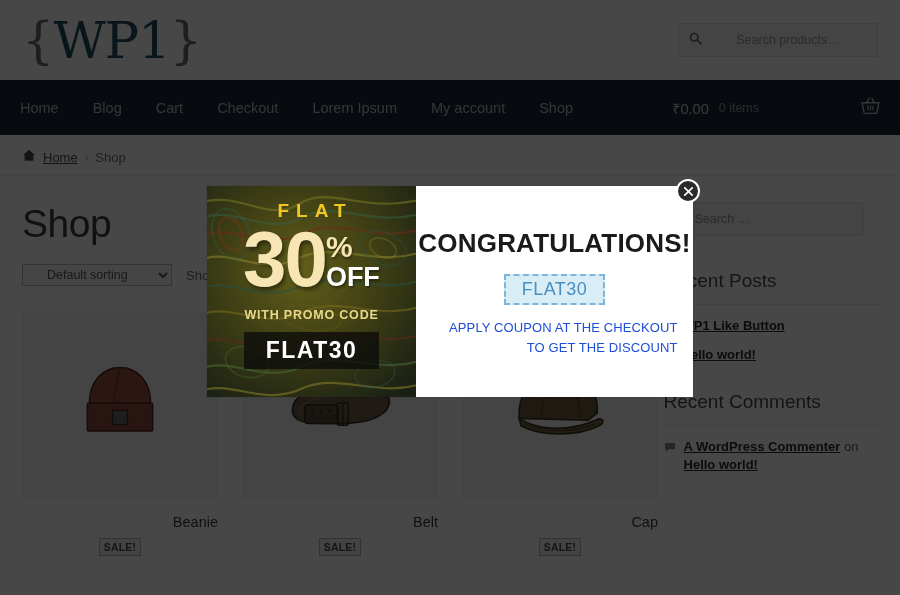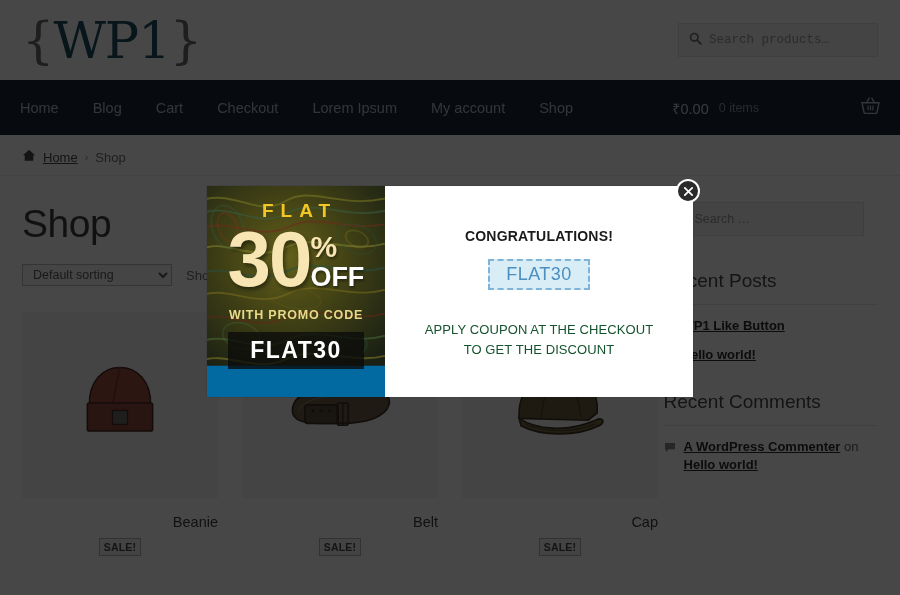--- a/index.html
+++ b/index.html
@@ -28,21 +28,21 @@
   .logo .word  { color: #1f4e61; }
 
   .header-search {
     width: 200px; height: 34px;
     background: #f2f2f2; border: 1px solid #e2e2e2;
     display:flex; align-items:center; gap:7px; padding: 0 10px;
   }
   .header-search .sicon { flex:0 0 auto; display:block; }
   .header-search input {
     border:0; background:transparent; outline:none;
-    font-family:Liberation Mono, monospace; font-size:12.5px; color:#a21caf; width:100%;
+    font-family:Liberation Sans, sans-serif; font-size:12.5px; color:#a21caf; width:100%;text-align:center;
   }
   .header-search input::placeholder { color:#9a9a9a; }
 
   .main-nav {
     height: 55px; background: #1b2733;
     display:flex; align-items:center; justify-content:space-between;
     padding: 0 20px;
   }
   .nav-links { display:flex; align-items:center; gap: 34px; list-style:none; }
   .nav-links li a {
@@ -68,21 +68,21 @@
 
   .page-title {
     font-size: 39px; font-weight: 400; color:#3f3f3f;
     letter-spacing: -0.5px; margin-bottom: 18px;
   }
   .shop-toolbar { display:flex; align-items:center; gap: 14px; margin-bottom: 26px; }
   .sorting-select {
     width:150px; height:22px; font-size:12.5px; color:#5a5a5a;
     border:1px solid #b9b9b9; background:#f6f6f6;
     font-family:"Liberation Sans", sans-serif;
-    padding: 0 6px;
+    padding: 0 20px;
   }
   .result-count { font-size:13px; color:#6f6f6f; }
 
   .product-grid { display:flex; gap: 24px; }
   .product { width: 196px; }
   .product-thumb {
     height: 186px; background:#f3f3f3;
     display:flex; align-items:center; justify-content:center;
   }
   .product-title {
@@ -124,21 +124,21 @@
   }
 
   
   .modal {
     position:absolute; left: 207px; top: 186px;
     width: 486px; height: 211px; z-index: 60;
     display:flex; background:#ffffff;
     box-shadow: 0 0 0 1px rgba(0,0,0,0.06);
   }
   .modal-img {
-    width: 178px; height: 211px; position:relative; overflow:hidden;
+    width: 209px; height: 211px; position:relative; overflow:hidden;
     background: #0369a1;
     display:flex; flex-direction:column; align-items:center;
   }
   .marble { position:absolute; inset:0; }
   .promo-content { position:relative; z-index:2; width:100%; text-align:center; padding-top: 14px; }
   .promo-flat {
     font-size: 19px; font-weight:bold; letter-spacing: 7px; color:#f3c623;
     text-indent: 7px;
   }
   .promo-big {
@@ -164,30 +164,30 @@
   }
   .promo-code-box span {
     font-size: 23px; font-weight: bold; color:#ffffff; letter-spacing: 1.5px;
   }
 
   .modal-body {
     flex:1; display:flex; flex-direction:column; align-items:center;
     padding-top: 42px;
   }
   .modal-heading {
-    font-size: 14px; font-weight:bold; color:#1a1a1a; letter-spacing: 0.2px;
+    font-size: 26px; font-weight:bold; color:#1a1a1a; letter-spacing: 0.2px;
   }
   .coupon-code {
     margin-top: 15px;
     border: 2px dashed #7eb4d8; background:#d9edf7; color:#4a8fc0;
     font-size: 18px; padding: 3px 16px; letter-spacing:0.5px;
   }
   .modal-note {
-    margin-top: 30px; width: 246px; text-align:center;
-    font-size: 13px; color:#14532d; line-height: 1.5; letter-spacing:0.1px;
+    margin-top: 13px; width: 246px; text-align:right;
+    font-size: 13px; color:#1d4ed8; line-height: 1.5; letter-spacing:0.1px;
   }
   .modal-close {
     position:absolute; right: -7px; top: -7px; z-index: 70;
     width: 24px; height: 24px; border-radius:50%;
     background:#2b2b2b; border: 2px solid #ffffff;
     display:flex; align-items:center; justify-content:center;
     cursor:pointer;
   }
   .modal-close svg { display:block; }
 </style>

